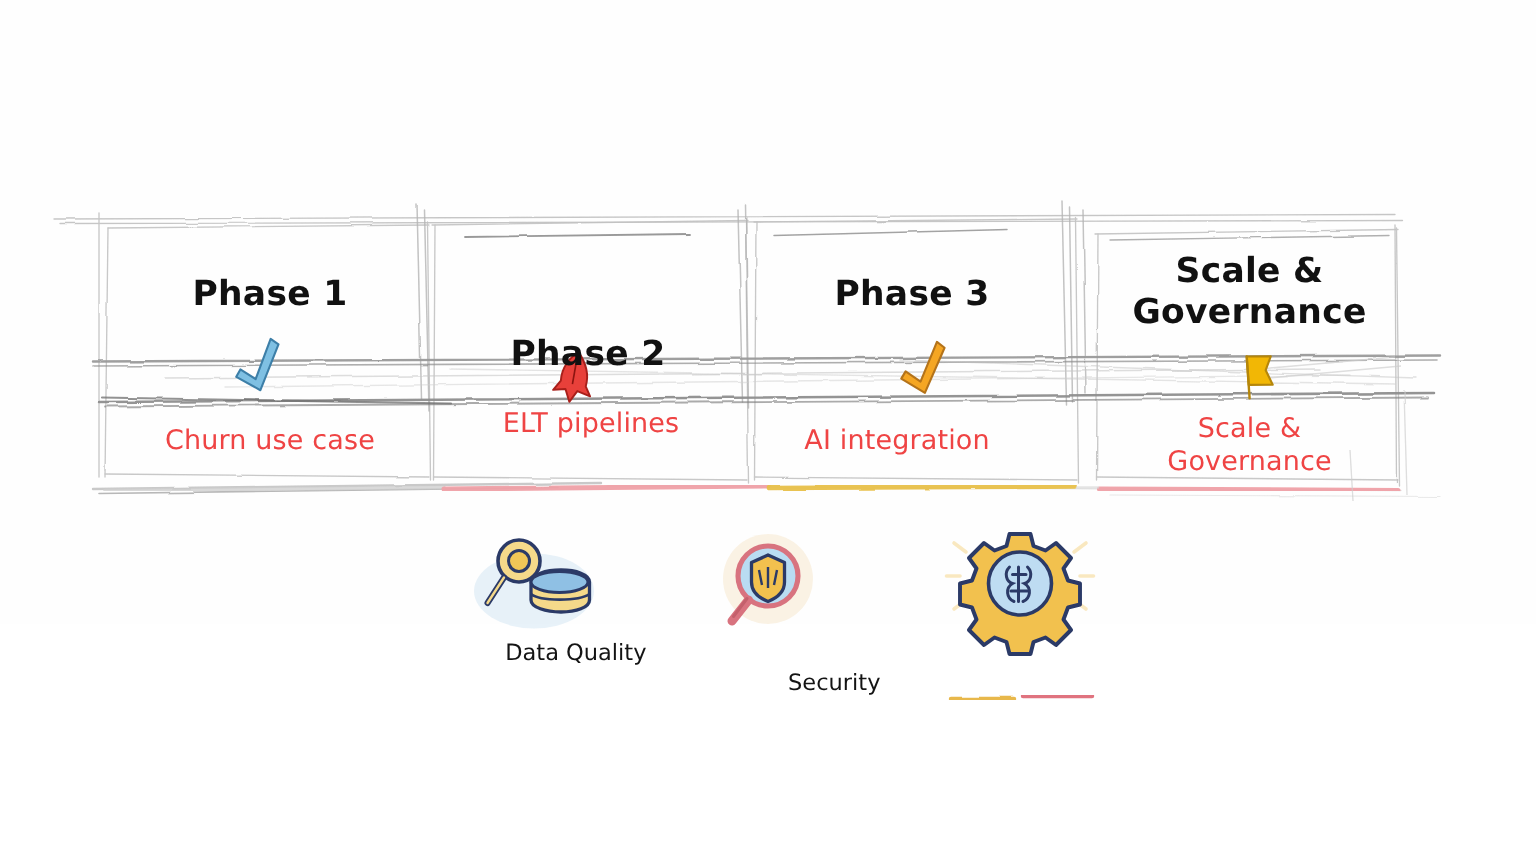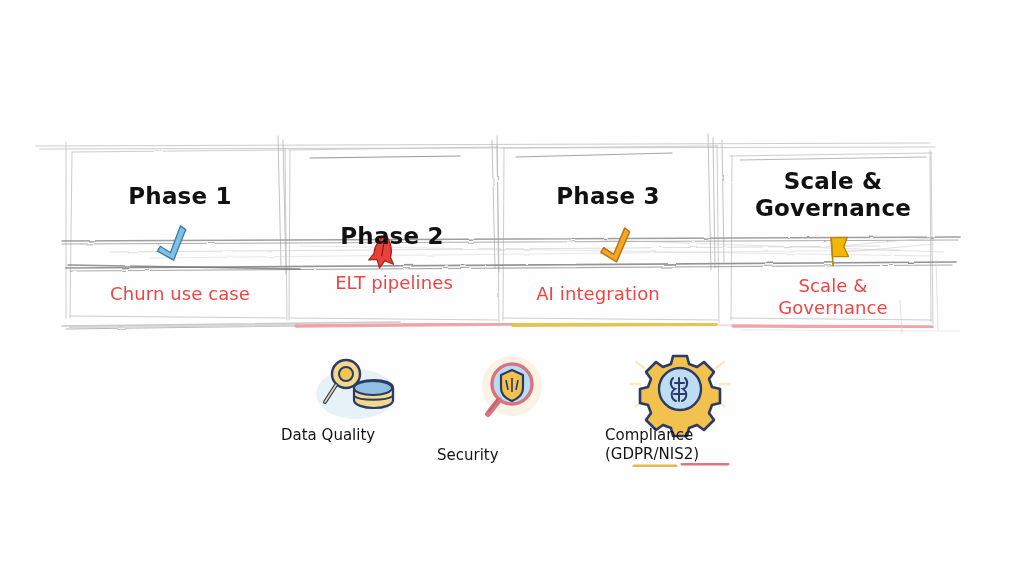--- a/index.html
+++ b/index.html
@@ -53,21 +53,21 @@
     font-weight: 500;
     color: #ef4444;
     line-height: 1.2;
     letter-spacing: 0.1px;
   }
 
   
   .pillar {
     position: absolute;
     width: 150px;
-    text-align: left;
+    text-align: right;
   }
   .pillar-icon {
     width: 150px;
     height: 62px;
     display: flex;
     align-items: center;
     justify-content: center;
   }
   .pillar-label {
     margin-top: 6px;
@@ -261,17 +261,15 @@
     <div class="pillar-label">Data Quality</div>
   </div>
 
   <div class="pillar" style="left:437px; top:378px;">
     <div class="pillar-icon"></div>
     <div class="pillar-label">Security</div>
   </div>
 
   <div class="pillar" style="left:605px; top:358px;">
     <div class="pillar-icon"></div>
-    <div class="pillar-label">Compliance
-(GDPR/NIS2)</div>
   </div>
 
 </div>
 
 </body></html>

